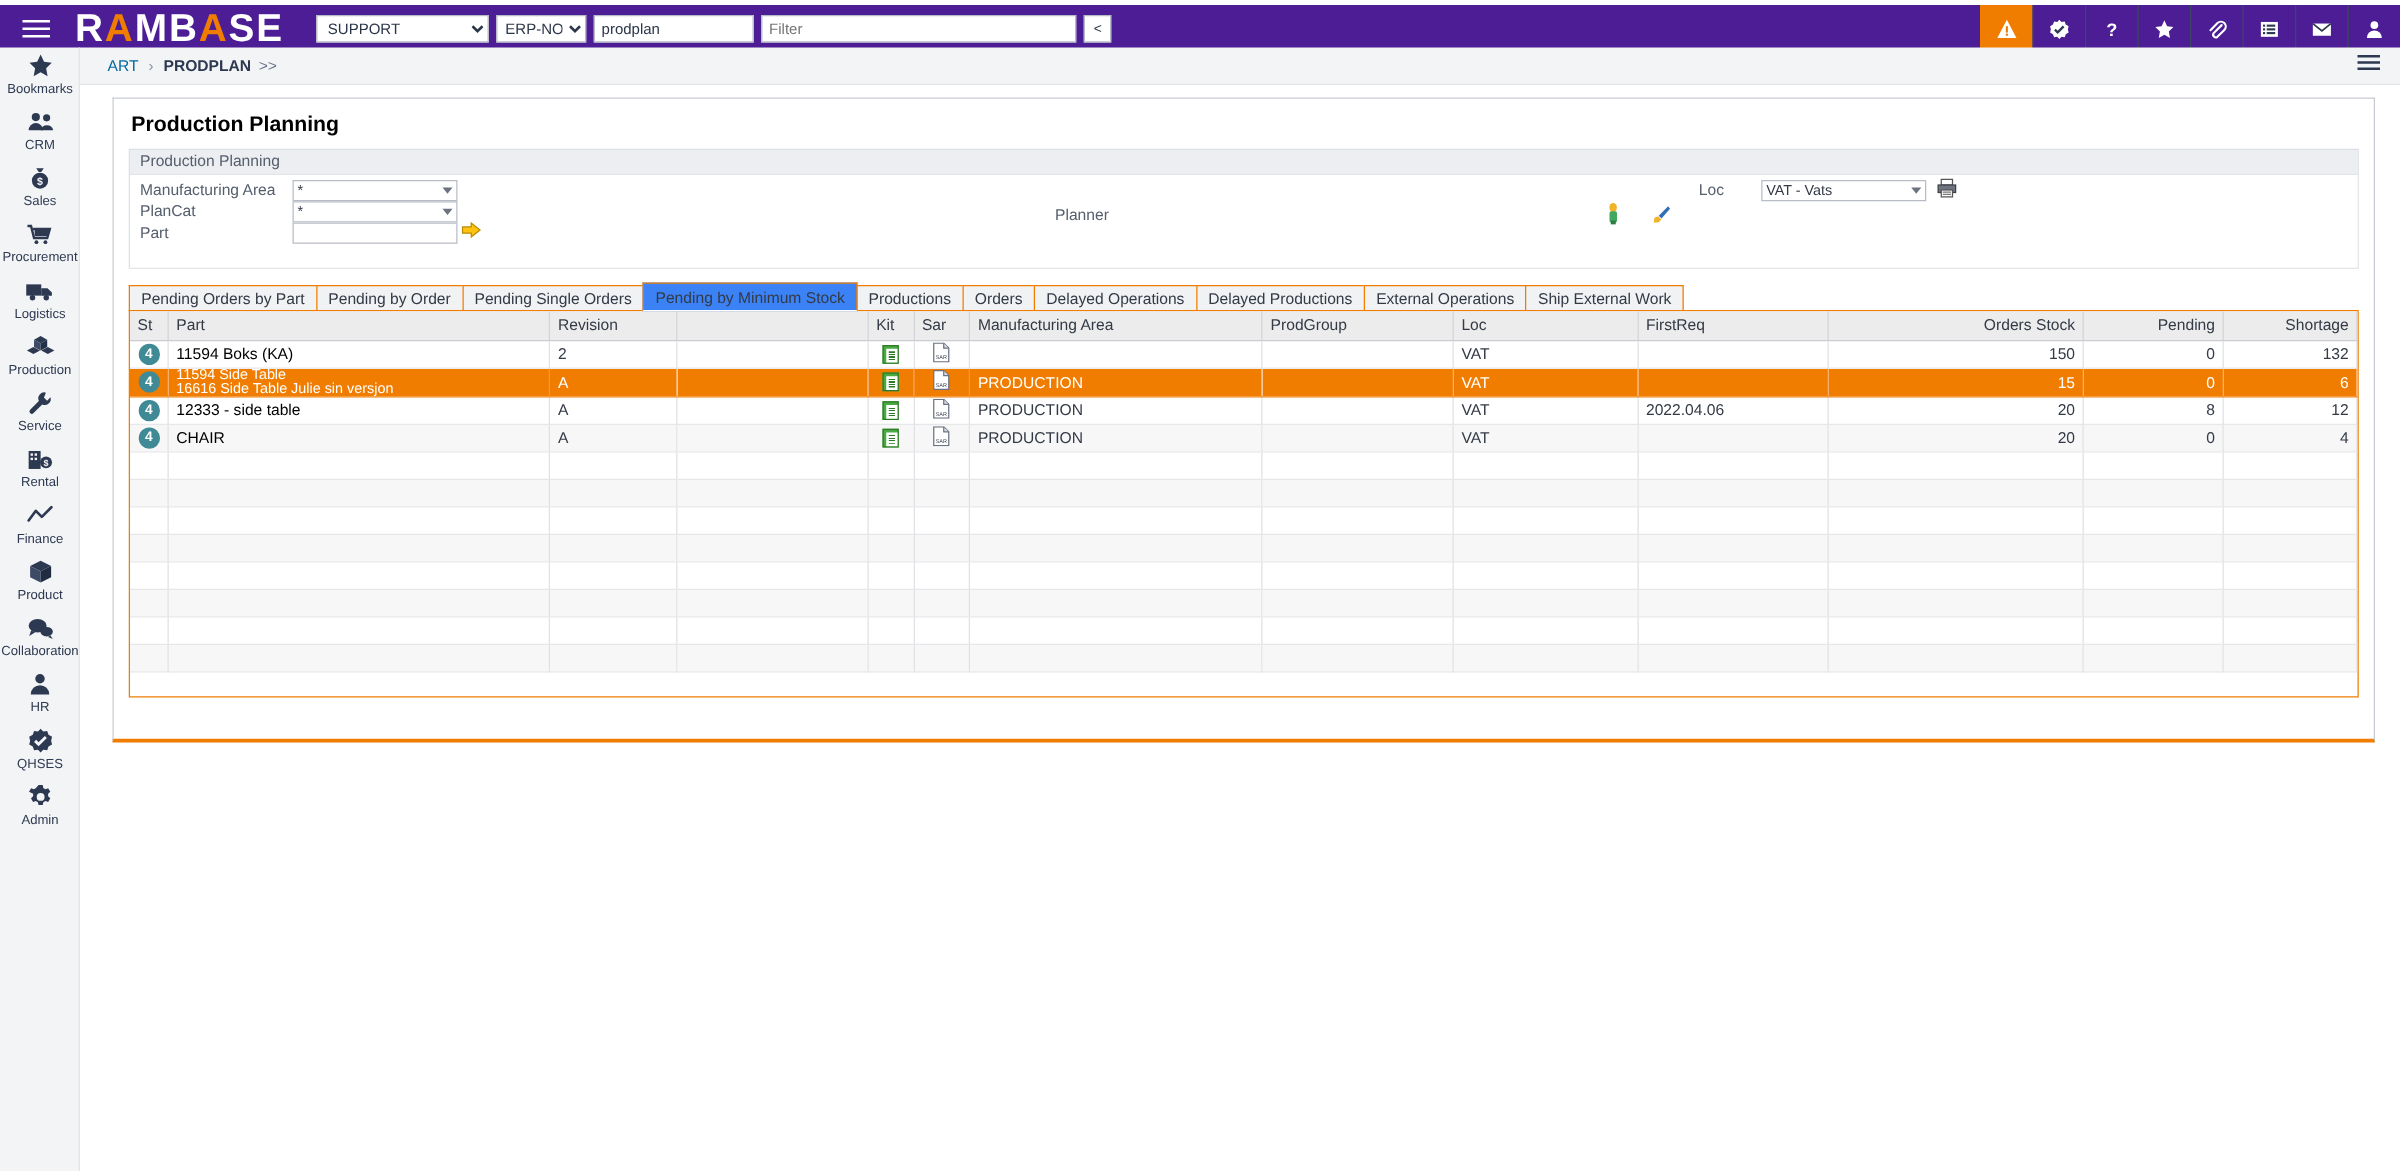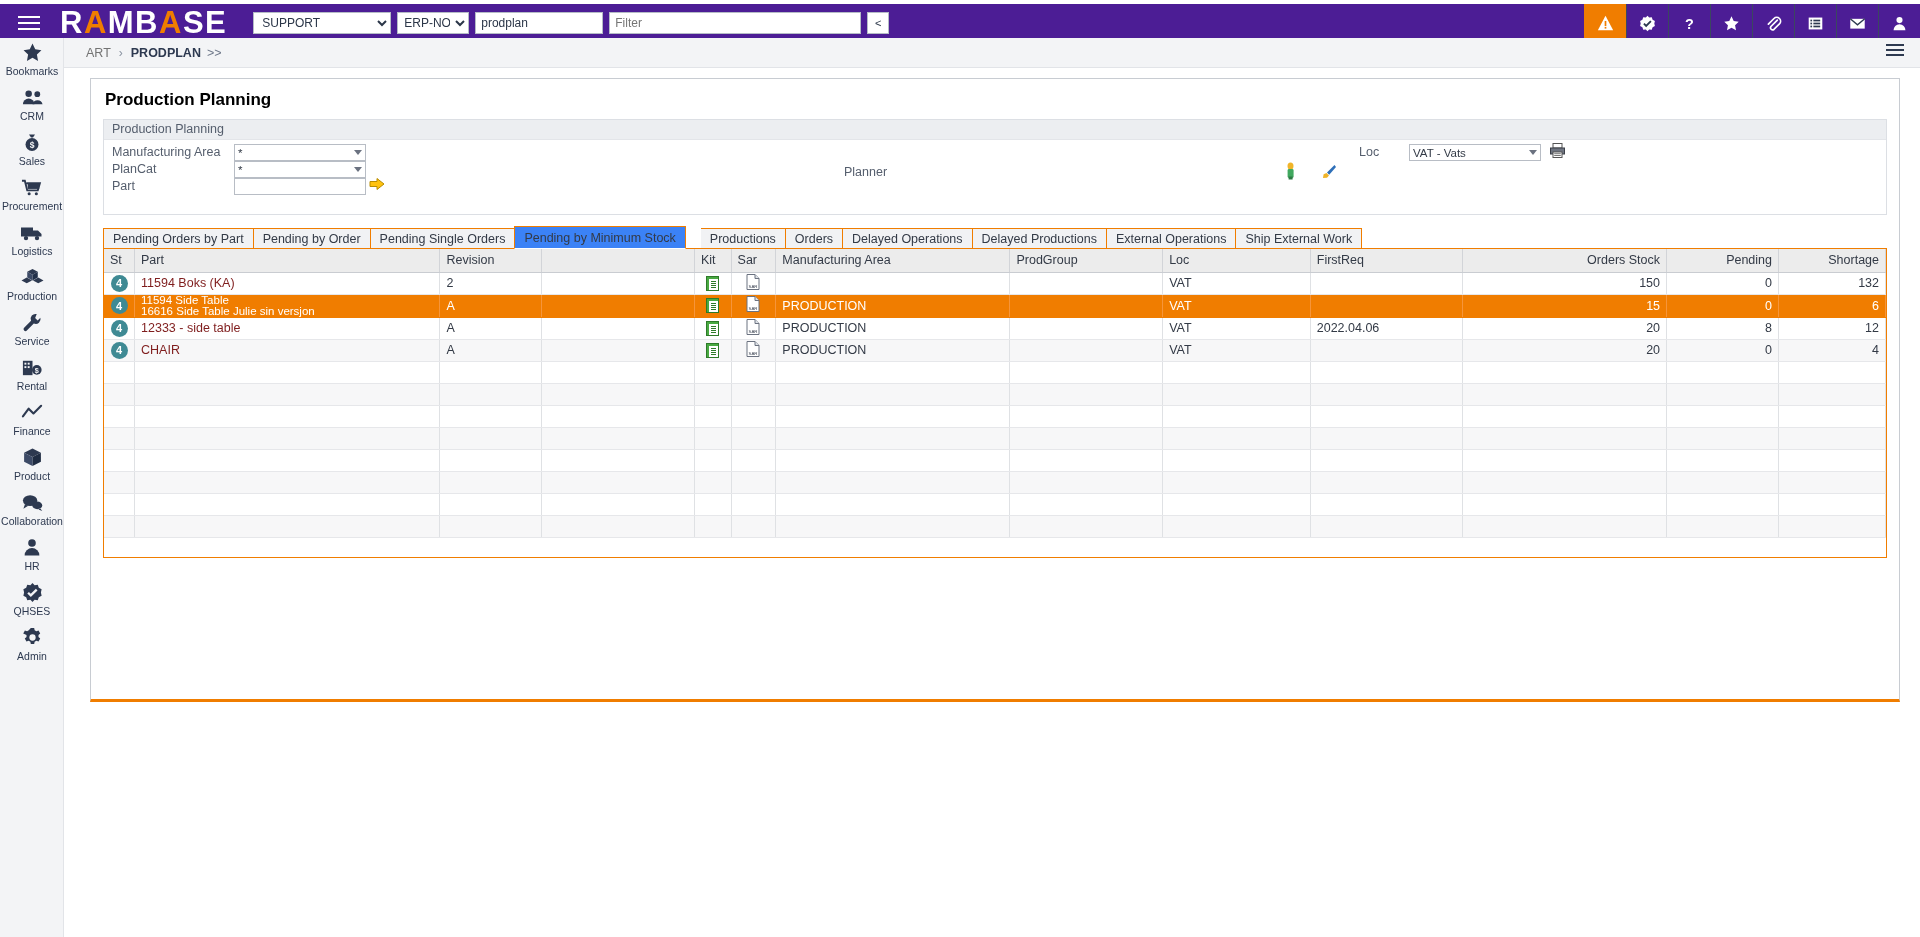--- a/index.html
+++ b/index.html
@@ -102,34 +102,34 @@
   .sb-label { font-size: 10.5px; color: #2d3950; margin-top: 1px; line-height: 12px; }
 
   
   .crumbbar {
     position: absolute; left: 64px; top: 38px;
     width: 1856px; height: 30px;
     background: #f3f4f6;
     display: flex; align-items: center;
     border-bottom: 1px solid #e2e4e8;
   }
-  .crumb-art { margin-left: 22px; font-size: 12.5px; color: #737373; }
+  .crumb-art { margin-left: 22px; font-size: 12.5px; color: #0369a1; }
   .crumb-sep { margin: 0 8px; color: #8b94a3; font-size: 12px; }
   .crumb-cur { font-size: 12.5px; font-weight: bold; color: #2d3950; }
   .crumb-tail { margin-left: 6px; font-size: 12.5px; color: #6d7789; }
   .crumb-menu {
     position: absolute; right: 16px; top: 6px;
     display: flex; flex-direction: column; gap: 3px; cursor: pointer;
   }
   .crumb-menu span { display: block; width: 18px; height: 2px; background: #2d3950; }
 
   
   .panel {
     position: absolute; left: 90px; top: 78px;
-    width: 1810px; height: 624px;
+    width: 1810px; height: 516px;
     background: #ffffff;
     border: 1px solid #c8ccd2;
     border-bottom: 3px solid #f07d00;
   }
   .panel-title {
     font-size: 17px; font-weight: bold; color: #000000;
     margin: 11px 0 0 14px;
   }
 
   .formblock {
@@ -182,21 +182,21 @@
     display: flex; align-items: center; cursor: pointer;
     white-space: nowrap;
   }
   .tab:last-child { border-right: 1px solid #f07d00; }
   .tab.active {
     background: #3b82f6; height: 23px;
     border-bottom: 1px solid #ffffff;
     position: relative; z-index: 3;
     border-right: 1px solid #f07d00;
   }
-  .tab.active + .tab { border-left: none; margin-left: 15px; }
+  .tab.active + .tab { border-left: none; }
 
   
   .gridwrap {
     position: absolute; left: 12px; top: 169px;
     width: 1784px; height: 310px;
     border: 1px solid #f07d00;
     background: #ffffff;
     overflow: hidden;
   }
   table.grid {
@@ -225,21 +225,21 @@
   tr.sel .twoline .l1, tr.sel .twoline .l2 { color: #ffffff; }
 
   .st-badge {
     display: inline-flex; align-items: center; justify-content: center;
     width: 17px; height: 17px; border-radius: 50%;
     background: #3f8a94; color: #ffffff;
     font-size: 11px; font-weight: bold;
   }
   td.stcell { padding: 0; text-align: center; }
 
-  a.partlink { color: #7f1d1d; text-decoration: none; cursor: pointer; }
+  a.partlink { color: #000000; text-decoration: none; cursor: pointer; }
   .twoline { line-height: 11px; padding-top: 1px; }
   .twoline .l1 { display: block; color: #2874a6; font-size: 11.5px; }
   .twoline .l2 { display: block; color: #2874a6; font-size: 11.5px; }
 
   .kit-icon {
     display: inline-block; width: 13px; height: 15px;
     background: #49a942; border: 1px solid #2e7a29;
     position: relative; vertical-align: middle;
   }
   .kit-icon::after {

